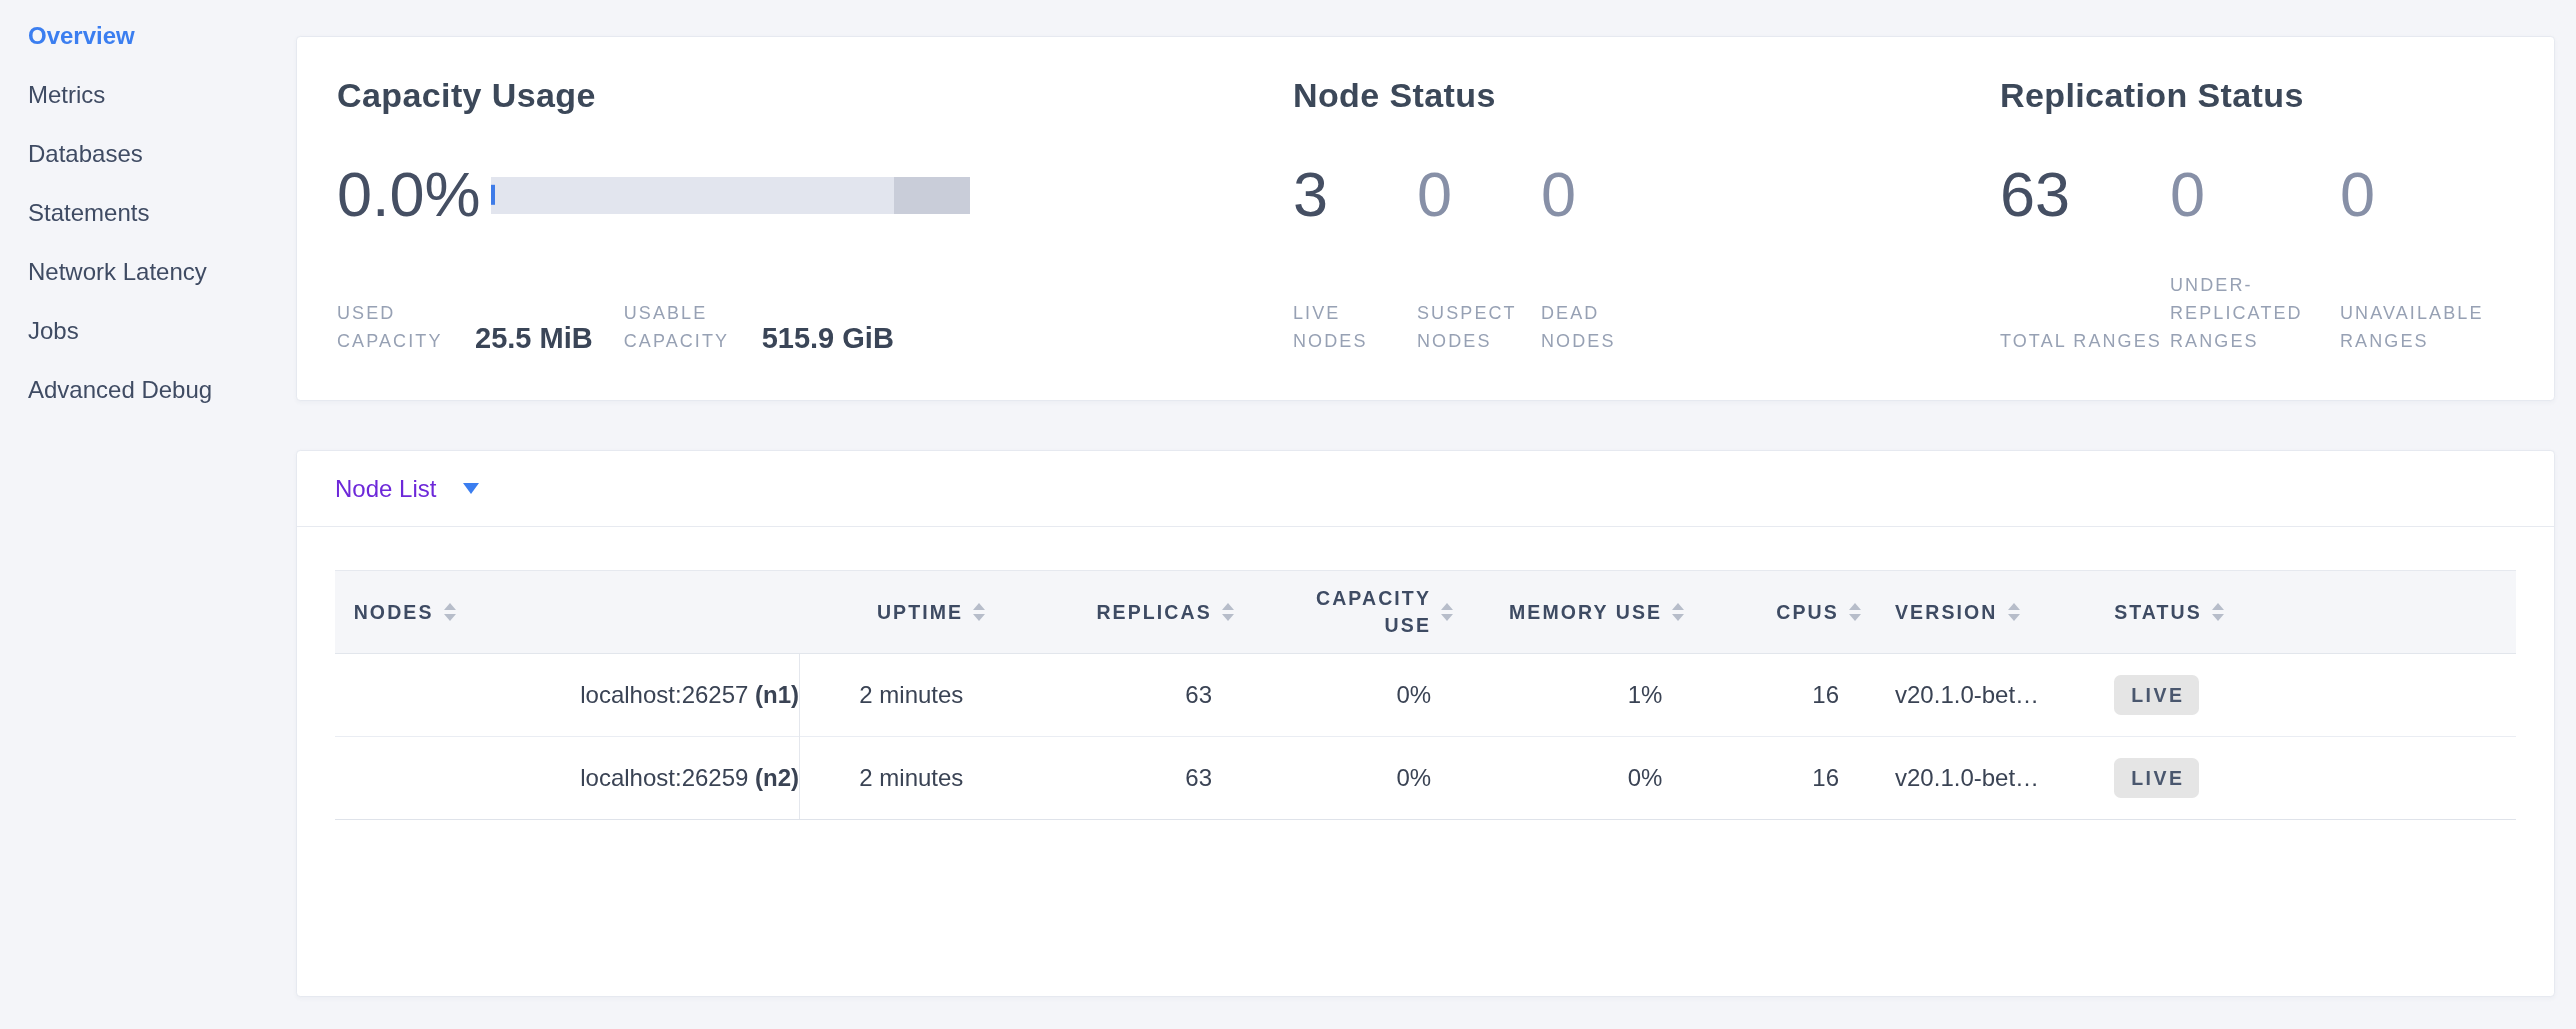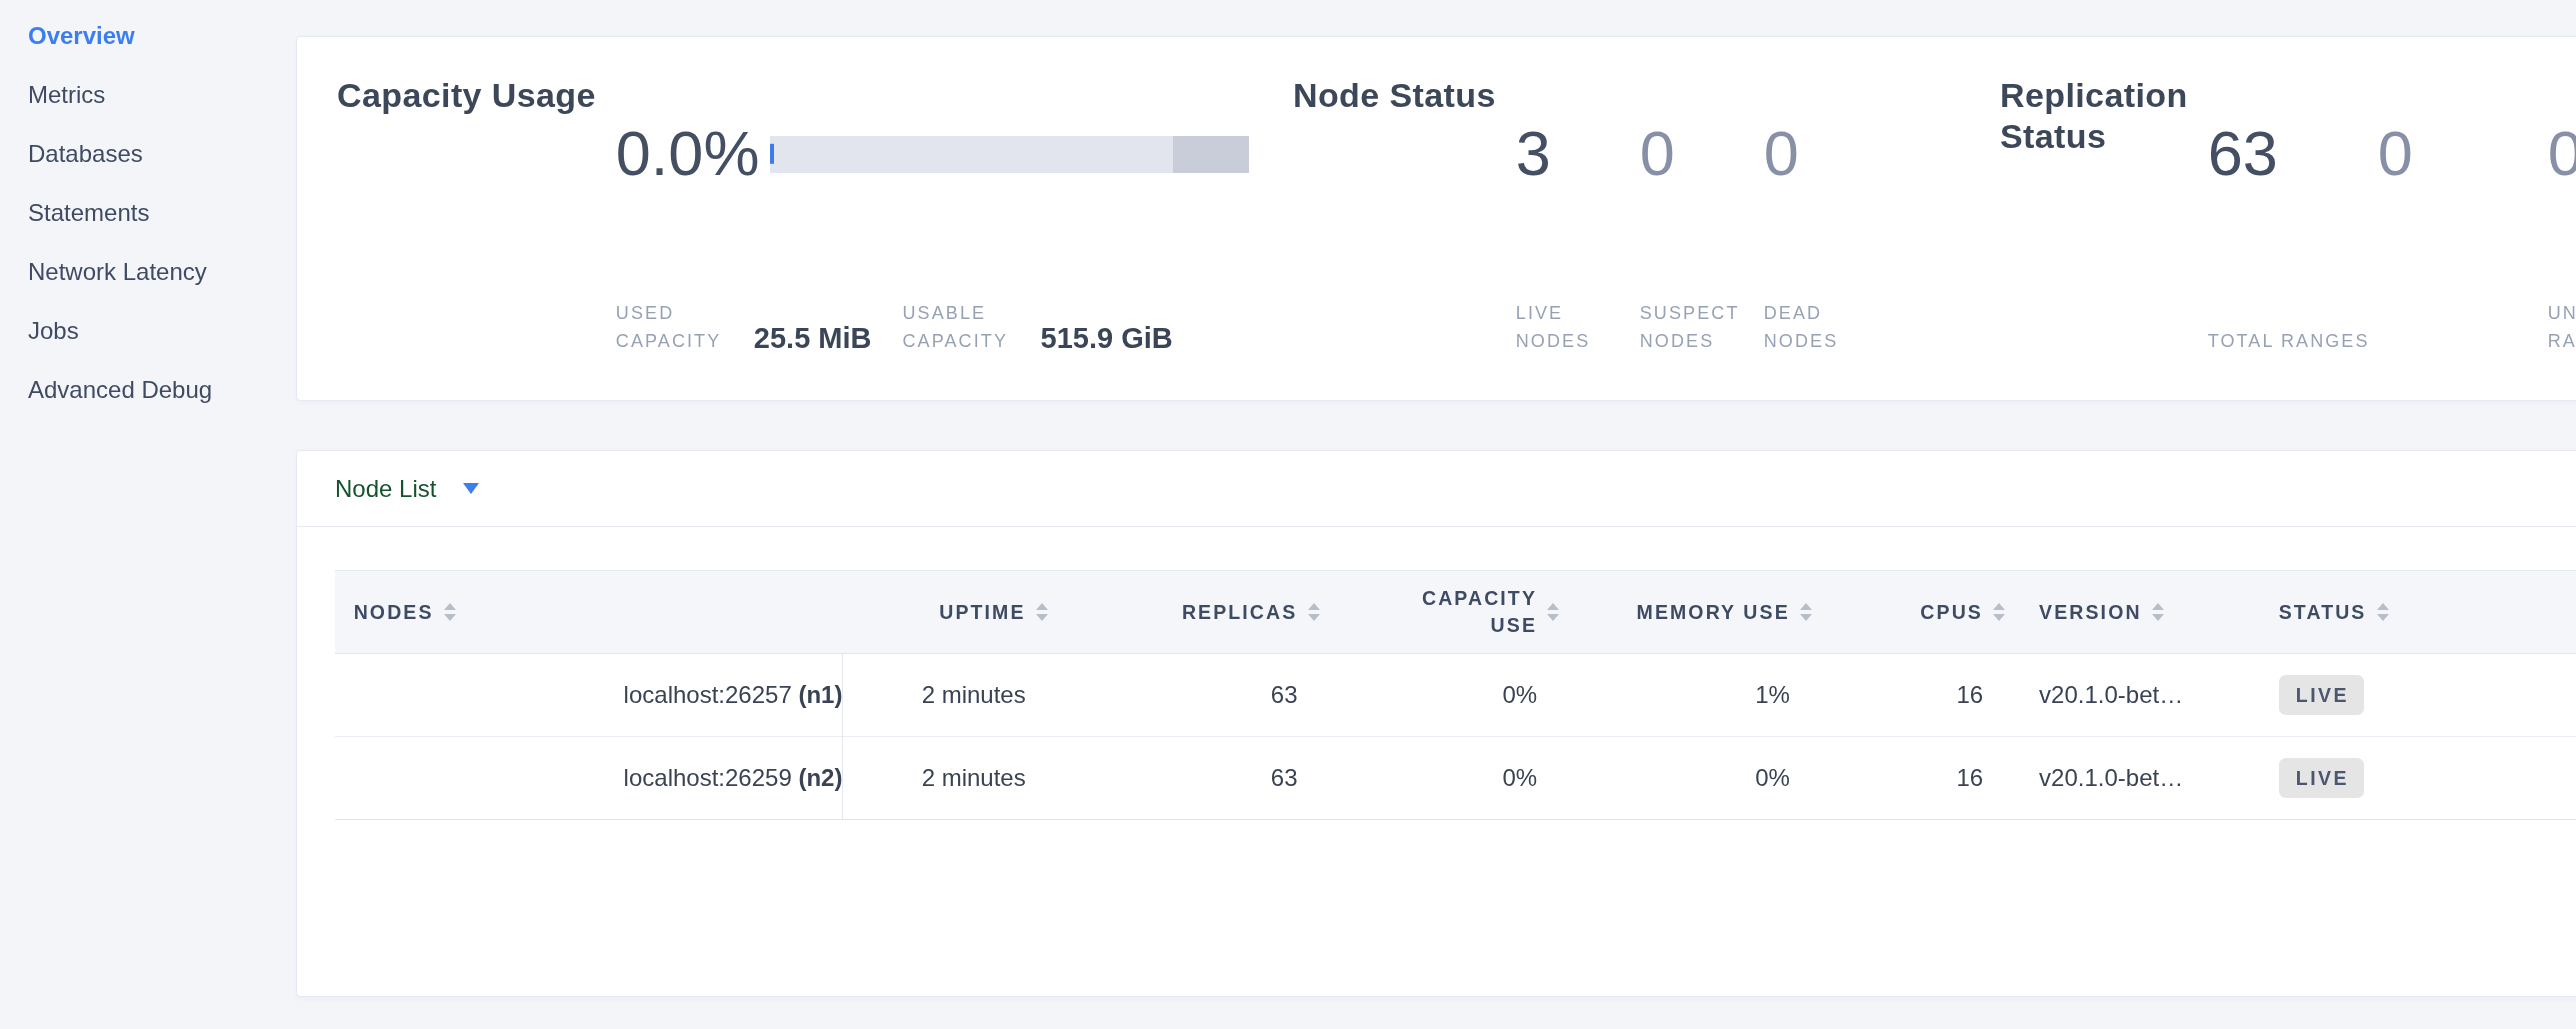--- a/index.html
+++ b/index.html
@@ -28,21 +28,21 @@
     border:0.8px solid #e6e9f0;
     border-radius:4.2px;
     box-shadow:0 1.7px 4.2px rgba(50,70,110,0.04);
   }
 
   
   .summary-card {
     height:365px; display:flex;
     padding:38px 40px 44px 40px;
   }
-  .summary-section { display:flex; flex-direction:row;gap:20px; }
+  .summary-section { display:flex; flex-direction:column; }
   .sec-capacity    { width:956px; flex:none; }
   .sec-nodestatus  { width:707px;  flex:none; }
   .sec-replication { flex:1; }
   .section-title { font-size:34px; line-height:41px; font-weight:600; color:#3c4859; letter-spacing:0.4px; }
 
   .cap-wrap { flex:1; display:flex; flex-direction:column; }
   .cap-content { display:flex; align-items:flex-start; margin-top:47px; }
   .big-number { font-size:63px; line-height:1; font-weight:500; color:#454f63; }
   .big-number.muted { color:#8790a7; }
   .cap-pct { width:151px; flex:none; }
@@ -84,21 +84,21 @@
 
   
   .nodes-card { margin-top:49px; height:547px; }
   .view-row {
     height:76px; display:flex; align-items:center;
     padding:0 38px; border-bottom:0.8px solid #e7eaf0;
   }
   .view-select {
     display:inline-flex; align-items:center;
     background:none; border:none; cursor:pointer;
-    font-family:inherit; font-size:24px; color:#14532d; font-weight:500;
+    font-family:inherit; font-size:24px; color:#6d28d9; font-weight:500;
   }
   .caret {
     width:0; height:0; margin-left:27px;
     border-left:8.5px solid transparent; border-right:8.5px solid transparent;
     border-top:11px solid #3b7ef0;
   }
   .nodes-body { padding:43px 38px 25.5px 38px; }
   .nodes-heading { font-size:31px; line-height:36px; font-weight:500; color:#242f42; margin-bottom:36px; }
 
   table { width:100%; border-collapse:collapse; table-layout:fixed; }
@@ -195,20 +195,21 @@
 
       <div class="summary-section sec-replication">
         <h3 class="section-title">Replication Status</h3>
         <div class="stats-row">
           <div class="stat">
             <span class="big-number">63</span>
             <span class="stat-label">Total Ranges</span>
           </div>
           <div class="stat">
             <span class="big-number muted">0</span>
+            <span class="stat-label">Under-Replicated Ranges</span>
           </div>
           <div class="stat">
             <span class="big-number muted">0</span>
             <span class="stat-label">Unavailable Ranges</span>
           </div>
         </div>
       </div>
 
     </section>
 

